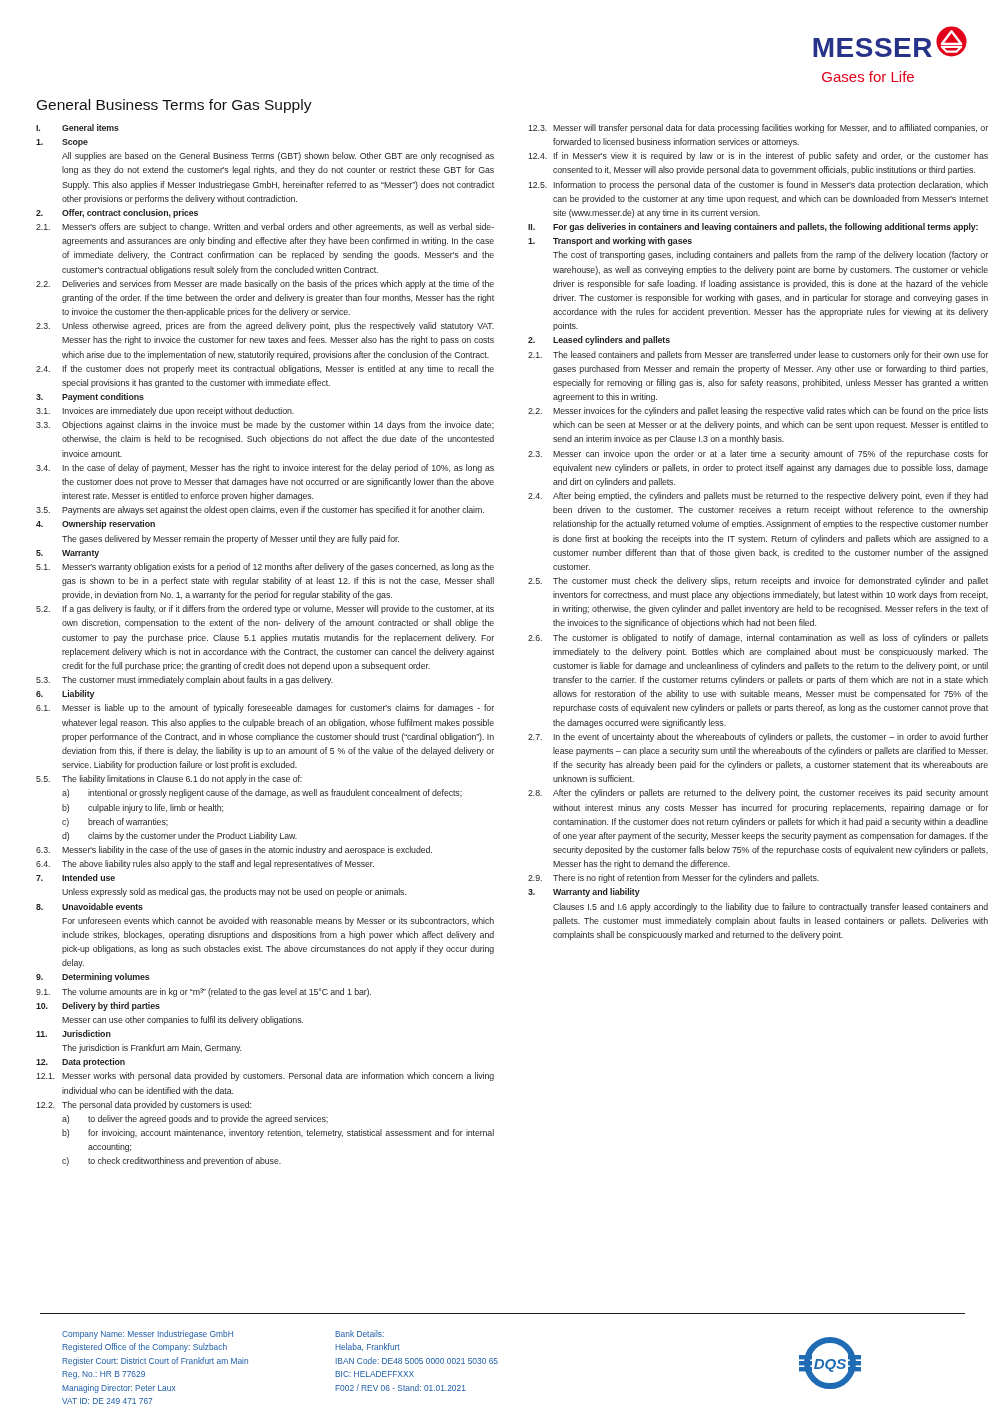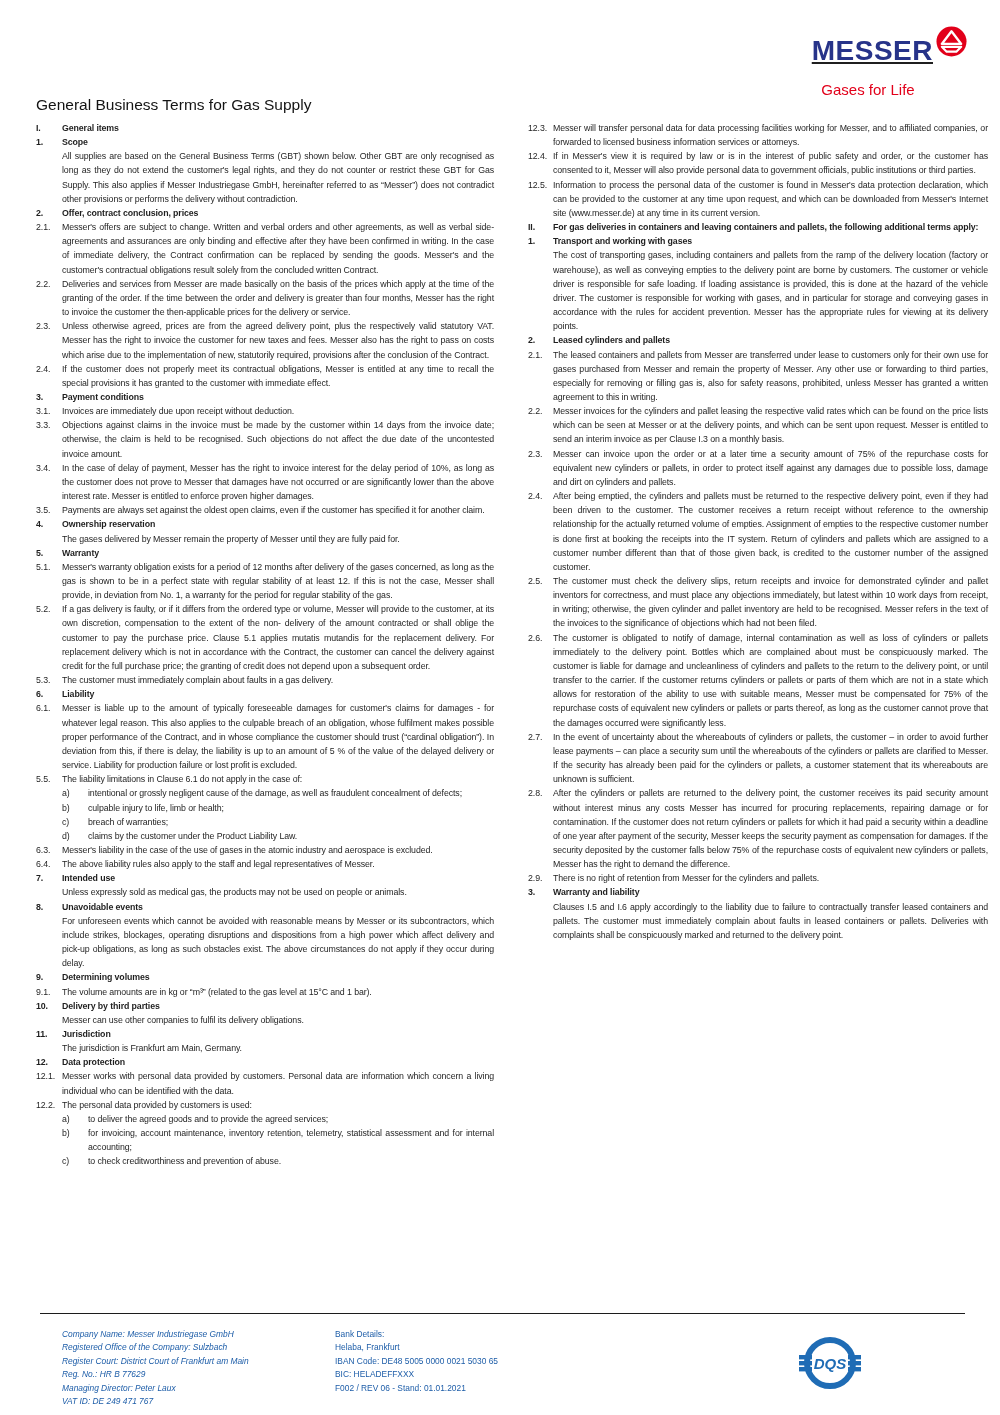--- a/index.html
+++ b/index.html
@@ -1,39 +1,39 @@
 <!DOCTYPE html>
 <html><head>
 <meta charset="utf-8">
 <style>
   html,body{margin:0;padding:0;background:#ffffff;}
   .page{position:relative;width:1000px;height:1415px;background:#fff;overflow:hidden;
         font-family:"Liberation Sans",sans-serif;color:#1f1f1f;}
   
   .logo{position:absolute;top:34px;right:33px;width:170px;text-align:center;}
-  .logo-row{display:flex;align-items:flex-end;justify-content:flex-end;text-decoration:underline;}
+  .logo-row{display:flex;justify-content:flex-end;}
   .brand{font-size:28px;font-weight:bold;color:#273389;letter-spacing:.5px;line-height:1;}
   .ball{width:31px;height:31px;margin-left:3px;position:relative;top:-8px;}
-  .tagline{font-size:15px;color:#e2001a;margin-top:16px;padding-right:28px;}
+  .tagline{font-size:15px;color:#e2001a;margin-top:3px;padding-right:28px;}
   
   .title{position:absolute;left:36px;top:96px;font-size:15.5px;font-weight:normal;color:#141414;}
   
   .col{position:absolute;top:121px;font-size:8.8px;line-height:14.15px;letter-spacing:-0.1px;}
   .col-left{left:36px;width:458px;}
   .col-right{left:528px;width:460px;}
   .item{display:flex;}
   .item .num{flex:0 0 26px;}
   .col-right .item .num{flex:0 0 25px;}
   .item .txt{flex:1;text-align:justify;}
   .item.b{font-weight:bold;}
   .item.sub{padding-left:26px;}
   
   .rule{position:absolute;left:40px;right:35px;top:1313px;border-top:1.7px solid #1c1c1c;}
   .footer-block{position:absolute;top:1328px;font-size:8.4px;line-height:13.4px;color:#1d5da8;}
-  .footer-company{left:62px;font-style:italic;}
+  .footer-company{left:62px;}
   .footer-bank{left:335px;}
   .dqs{position:absolute;left:799px;top:1332px;width:62px;height:62px;}
 </style>
 </head>
 <body>
 
 <div class="page">
 
   <div class="logo">
     <div class="logo-row">

